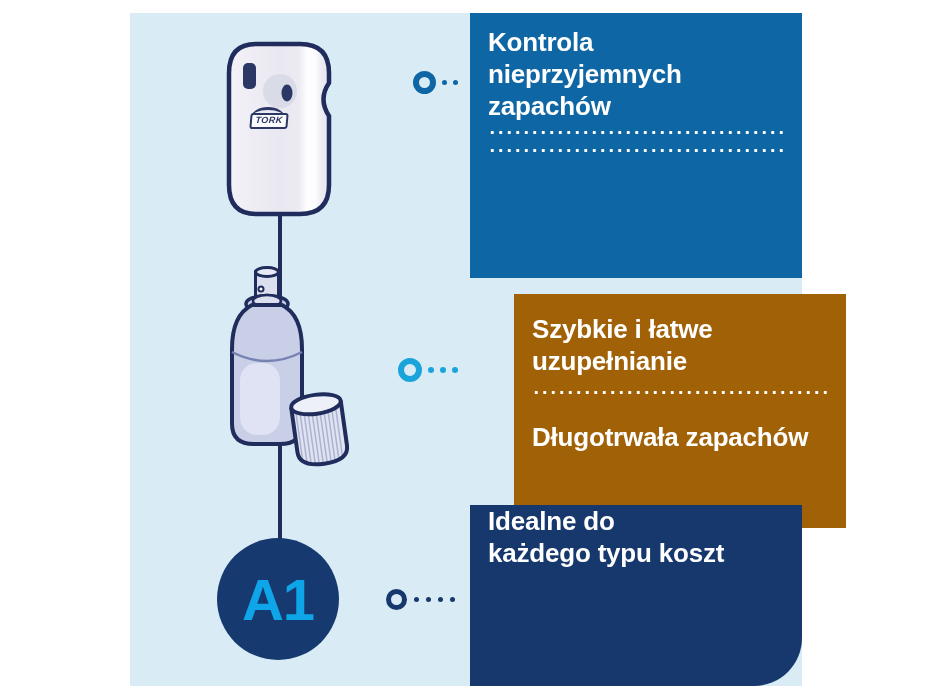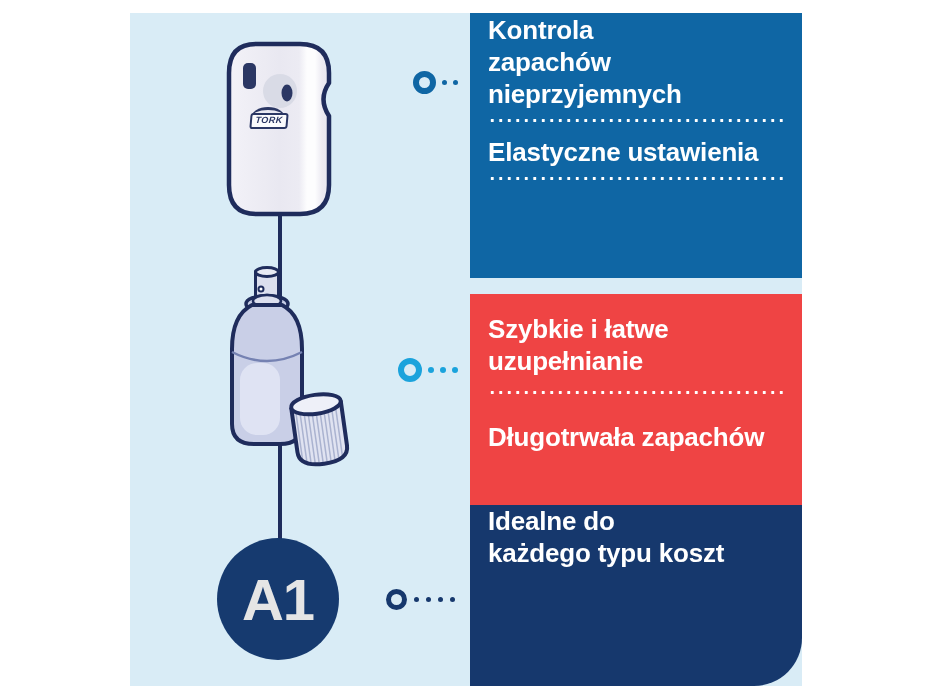--- a/index.html
+++ b/index.html
@@ -22,33 +22,33 @@
     position:absolute; left:250px; top:113px; width:38px; height:16px;
     background:#fbfbfd; border:2px solid #2b3764; border-radius:3px;
     color:#2b3764; font-weight:700; font-style:italic; font-size:9px;
     line-height:11px; text-align:center; letter-spacing:0.4px;
     transform:skewX(-5deg); box-sizing:border-box;
   }
 
   
   .a1-badge {
     position:absolute; left:217px; top:538px; width:122px; height:122px;
-    border-radius:50%; background:#163a6f; color:#e5e5e5;
+    border-radius:50%; background:#163a6f; color:#0ea5e9;
     font-size:58px; font-weight:700; letter-spacing:-1px;
     display:flex; align-items:center; justify-content:center;
   }
 
   
   .panel {
     position:absolute; left:470px; width:332px; box-sizing:border-box;
     padding:0 19px 0 18px; color:#ffffff; font-weight:700;
     font-size:26px; line-height:32px; letter-spacing:-0.2px;
   }
-  .p1 { top:13px;  height:265px; background:#0f66a4; padding-top:1px; }
-  .p2 { top:294px; height:234px; background:#ef4444; padding-top:19px; }
+  .p1 { top:13px;  height:265px; background:#0f66a4; padding-top:13px; }
+  .p2 { top:294px; height:234px; background:#a16207; padding-top:19px;margin-left:44px; }
   .p3 { top:505px; height:181px; background:#16386d; border-radius:0 0 48px 0;
         display:flex; flex-direction:column; justify-content:flex-start; }
   .ln { display:block; }
   .dotsep {
     height:5px; margin:8px 0 13px;
     background-image:radial-gradient(circle, #ffffff 1.7px, rgba(255,255,255,0) 1.9px);
     background-size:8.5px 5px; background-repeat:repeat-x; background-position:0 50%;
   }
   .p2 .dotsep { margin:13px 0 26px; }
 
@@ -129,27 +129,24 @@
   </svg>
 
   <div class="tork-wave"></div>
   <div class="tork-logo">TORK</div>
 
   <div class="a1-badge">A1</div>
 
   <section class="panel p1">
     <div class="item">
       <span class="ln">Kontrola</span>
+      <span class="ln">nieprzyjemnych</span>
       <span class="ln">zapachów</span>
-      <span class="ln">nieprzyjemnych</span>
     </div>
     <div class="dotsep"></div>
-    <div class="item">
-      <span class="ln">Elastyczne ustawienia</span>
-    </div>
     <div class="dotsep"></div>
   </section>
 
   <section class="panel p2">
     <div class="item">
       <span class="ln">Szybkie i łatwe</span>
       <span class="ln">uzupełnianie</span>
     </div>
     <div class="dotsep"></div>
     <div class="item">

